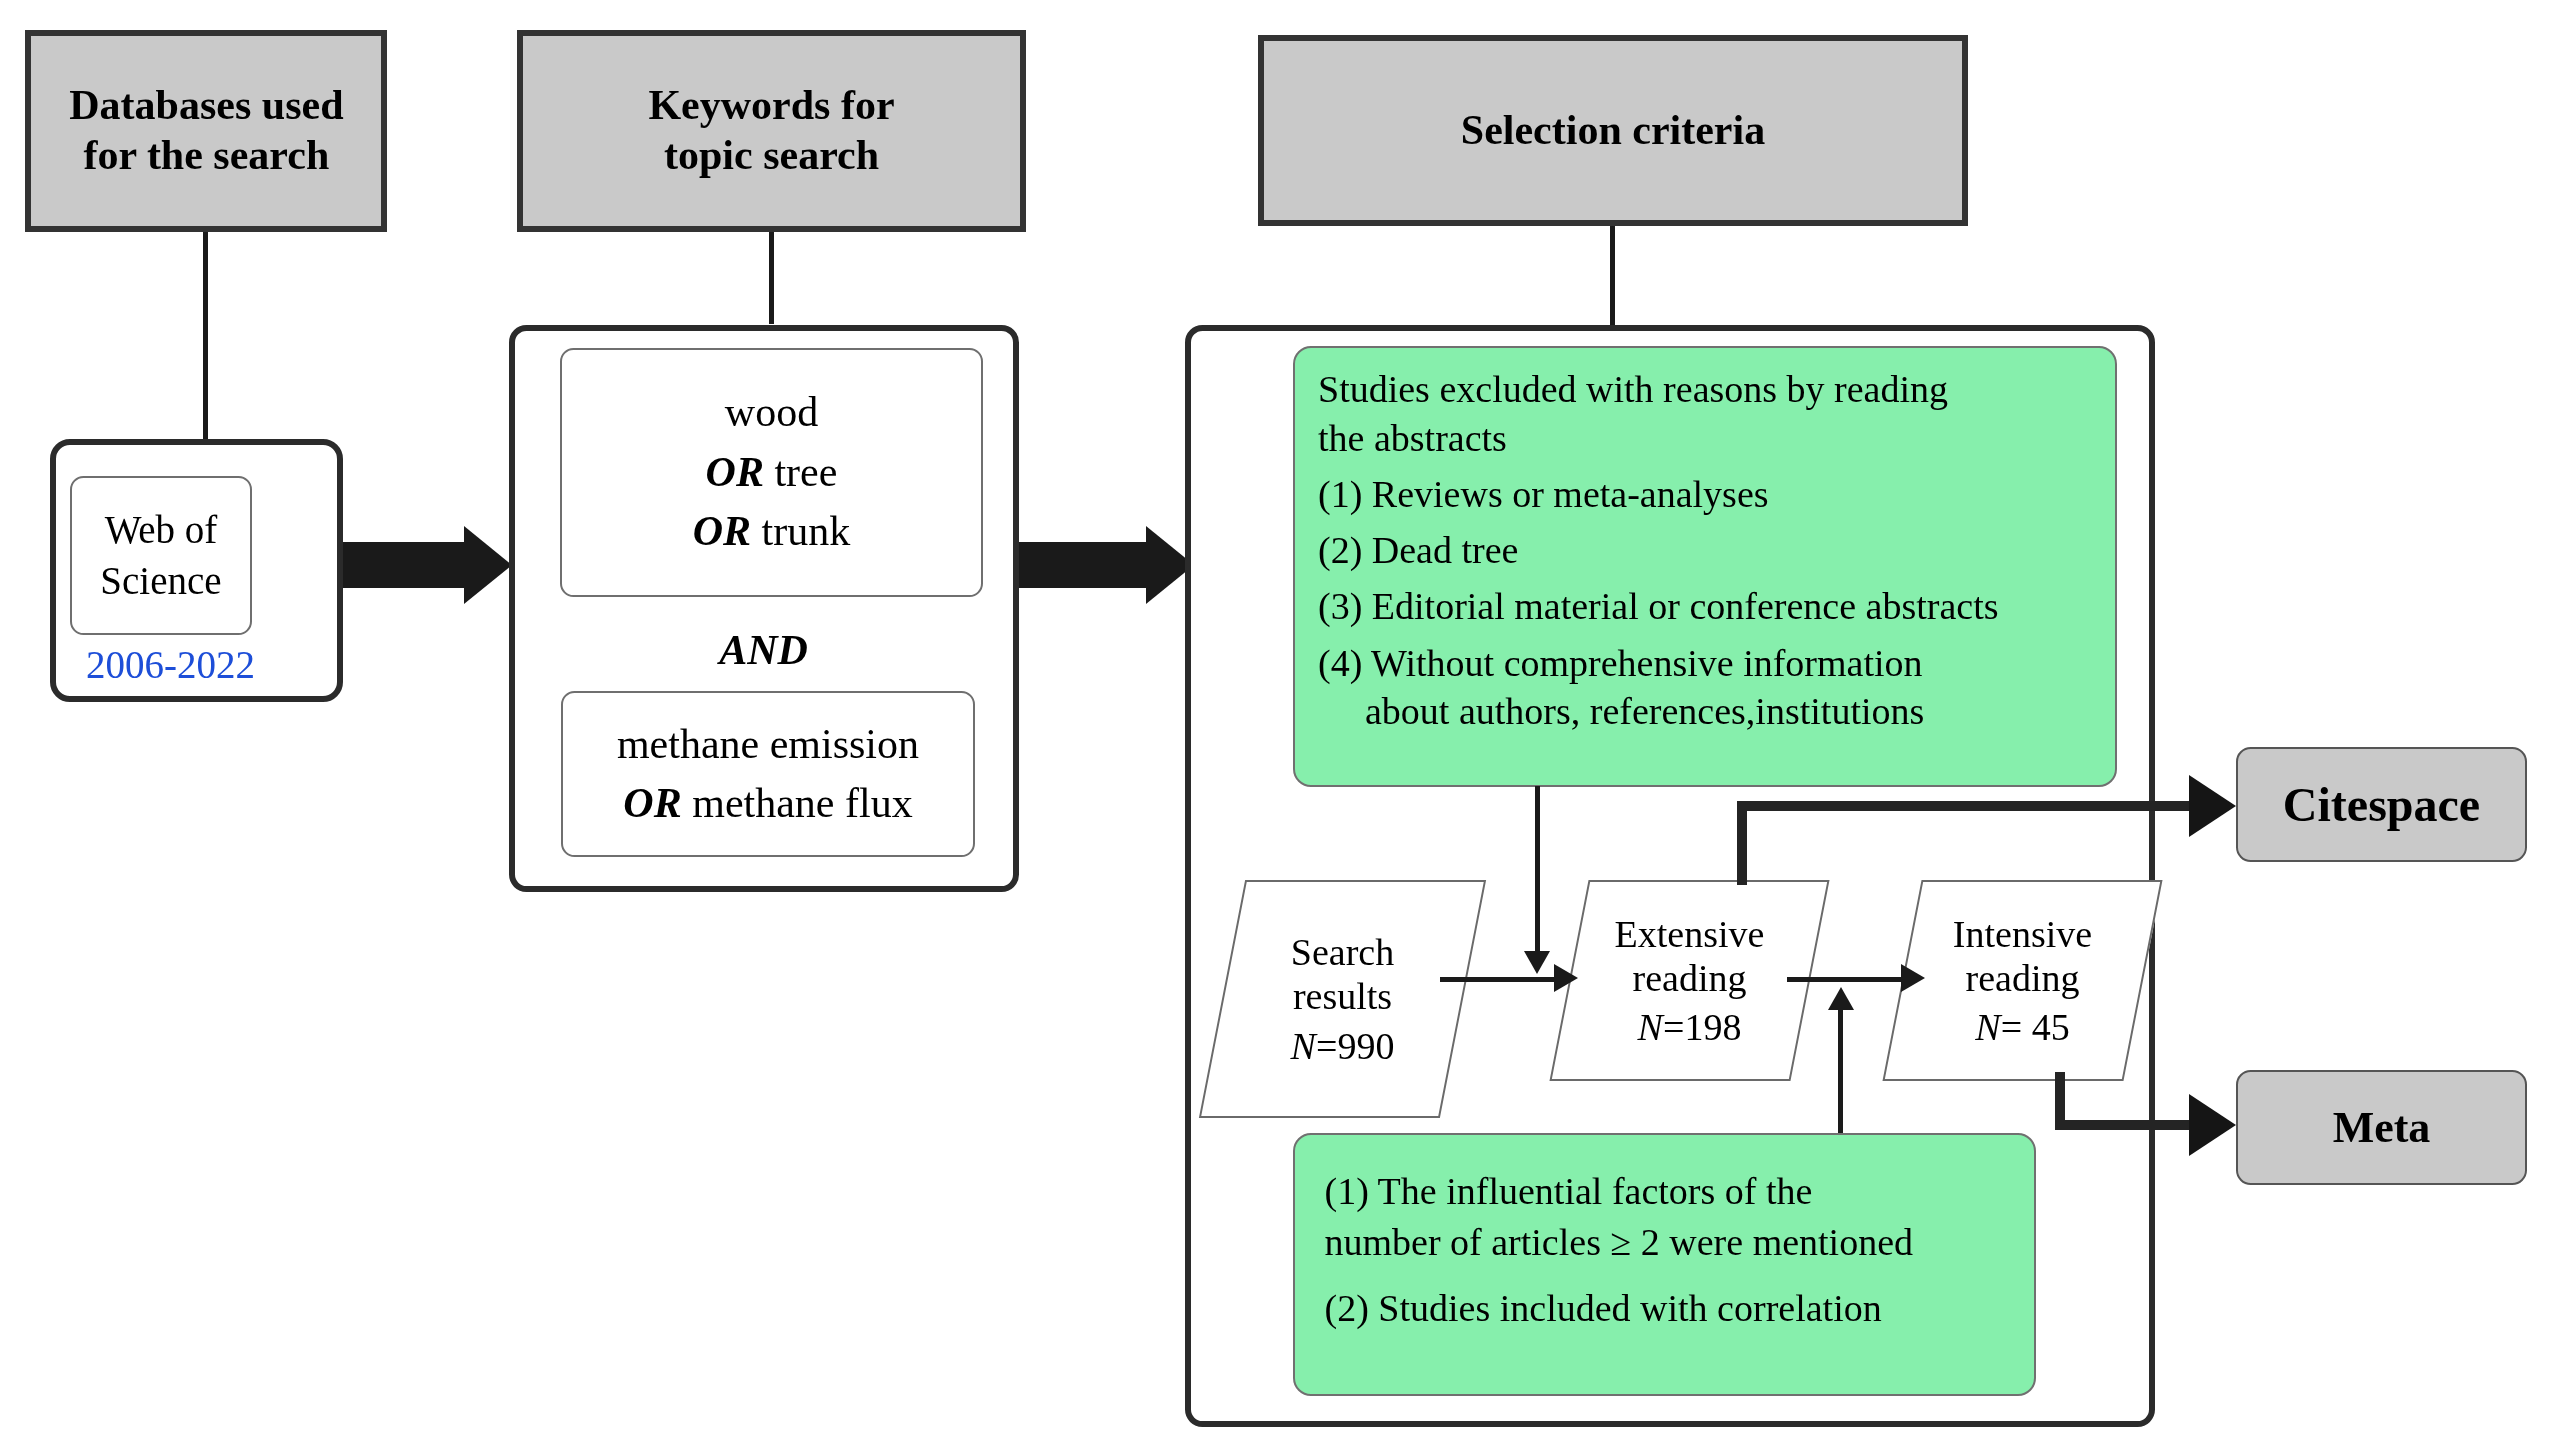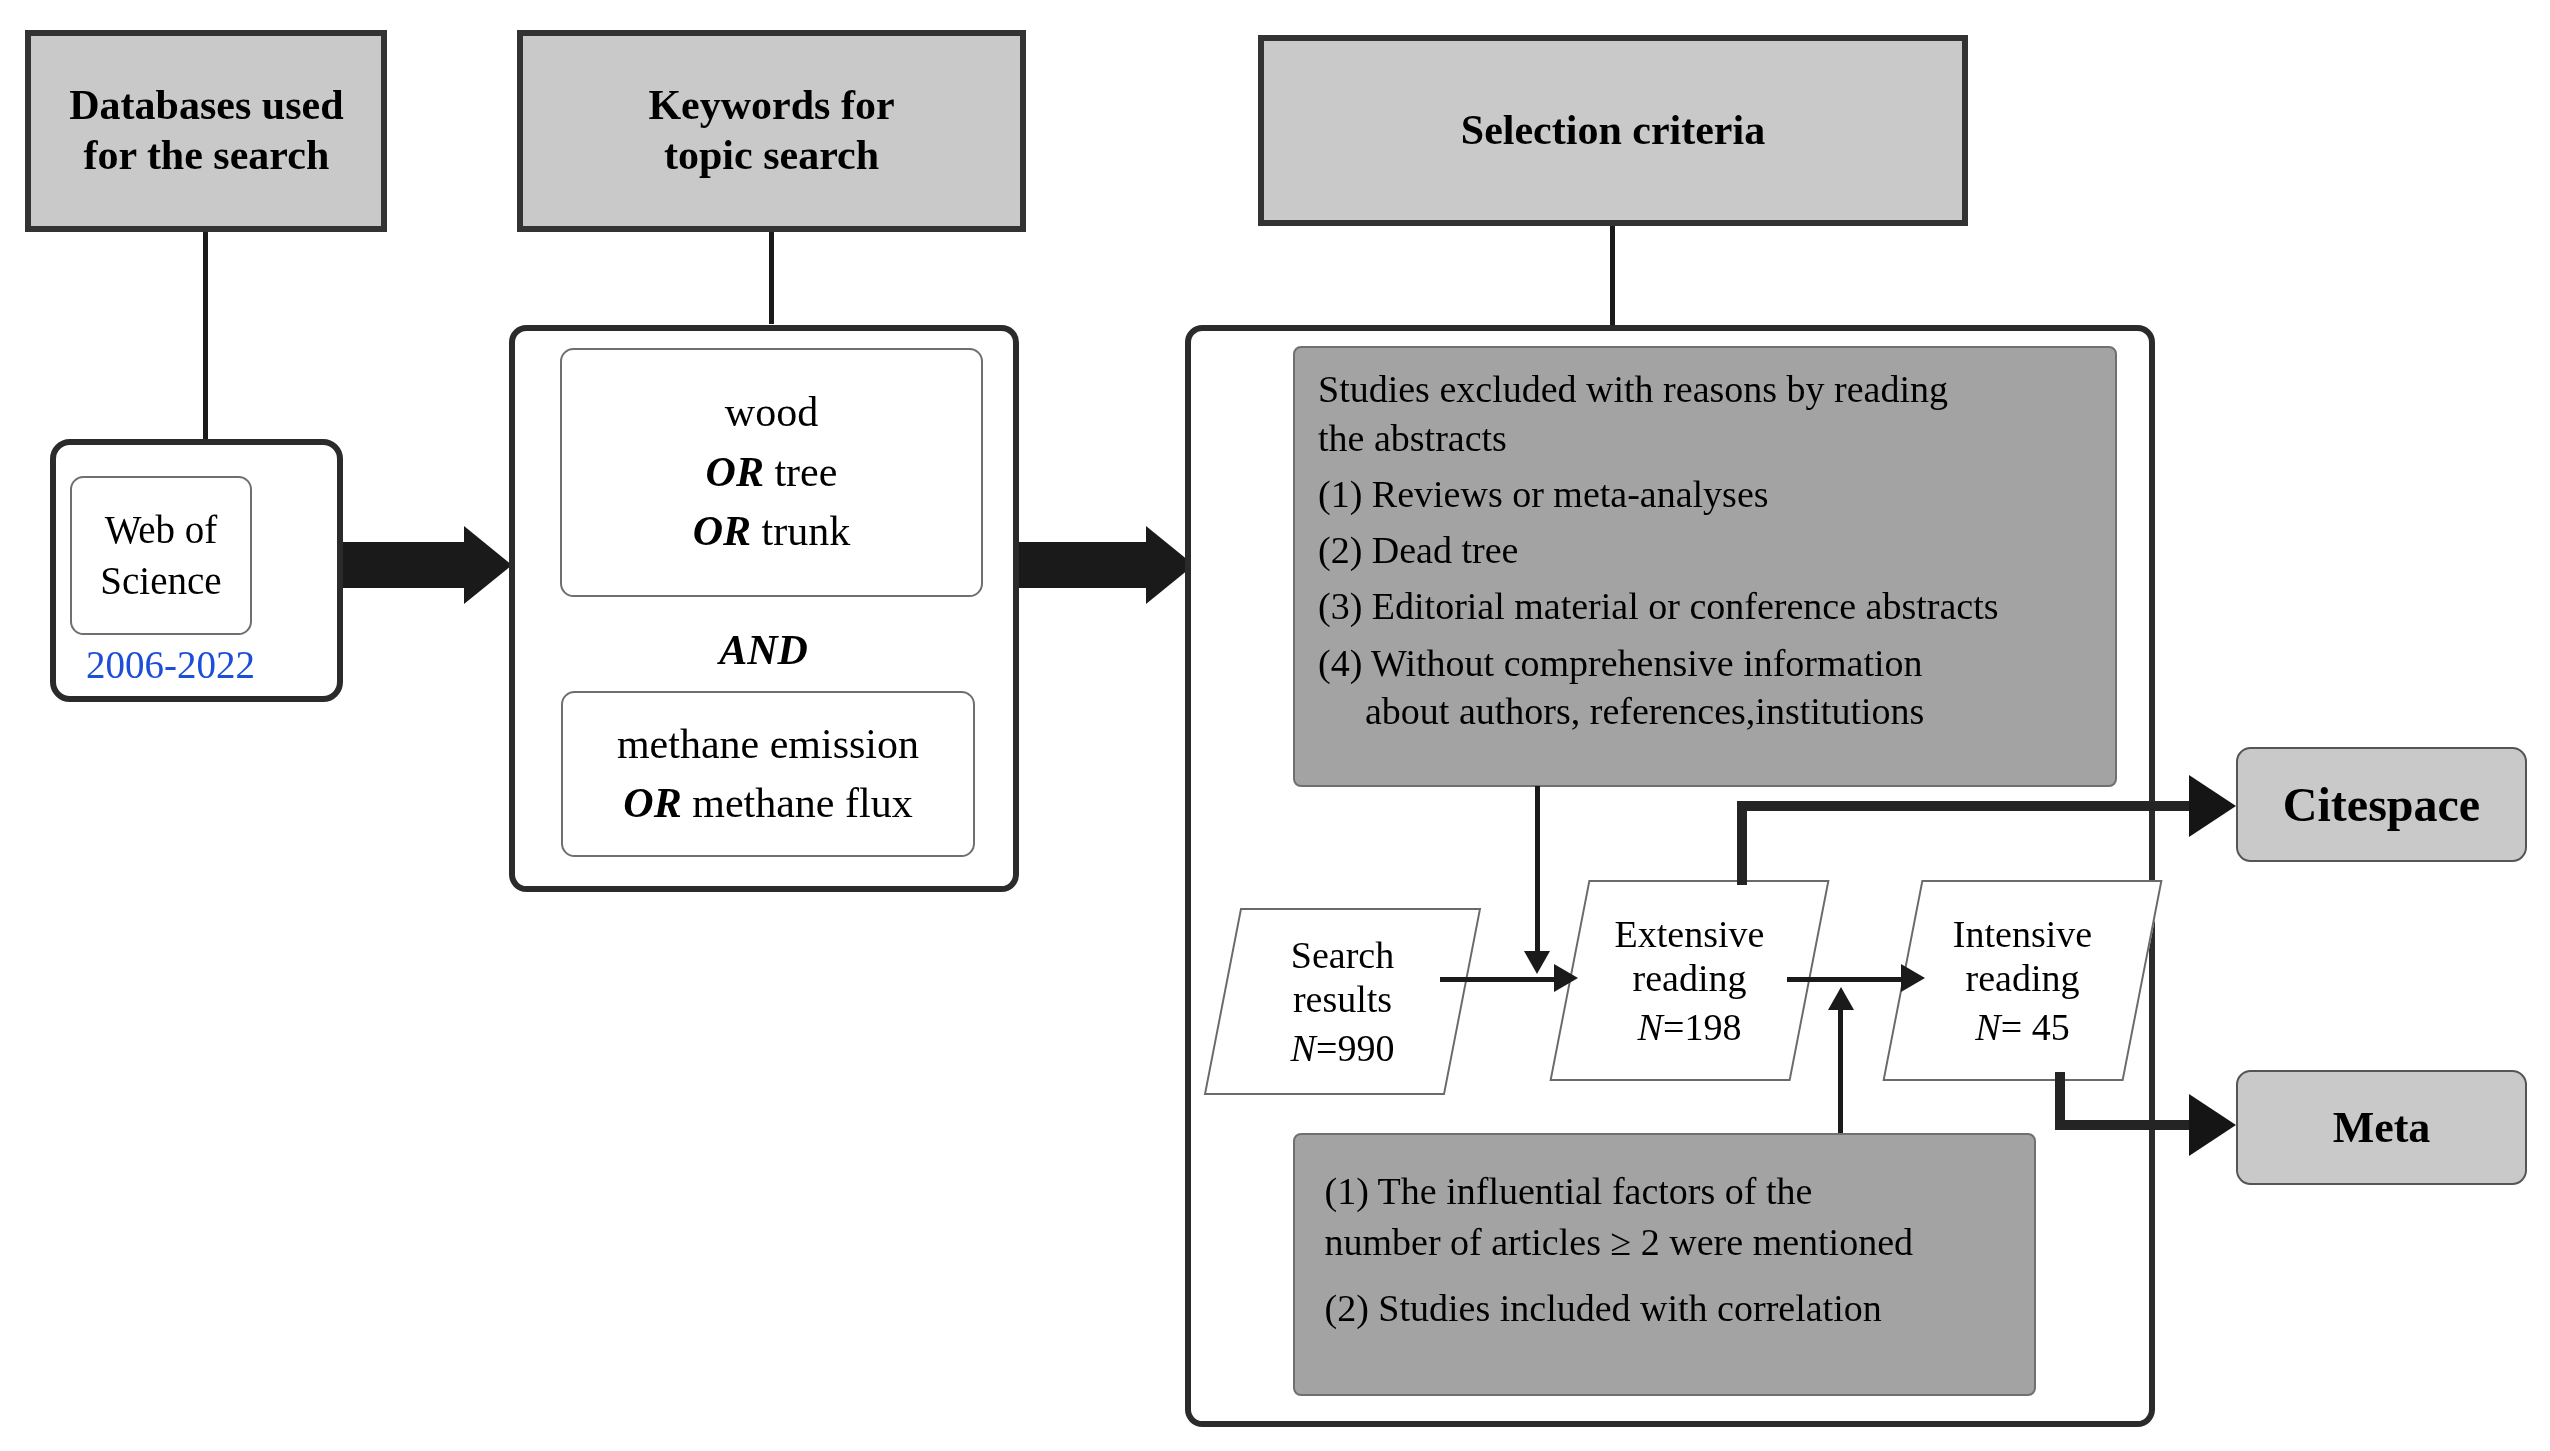--- a/index.html
+++ b/index.html
@@ -50,23 +50,23 @@
     display: flex;
     flex-direction: column;
     align-items: center;
     justify-content: center;
     text-align: center;
     color: #000000;
   }
 
   .text-box {
     position: absolute;
-    background: #a3a3a3;
+    background: #86efac;
     border: 2px solid #707070;
-    border-radius: 8px;
+    border-radius: 18px;
     box-sizing: border-box;
     color: #000000;
   }
 
   
   .result-box {
     position: absolute;
     background: #c9c9c9;
     border: 2.7px solid #555555;
     border-radius: 14.7px;
@@ -235,21 +235,21 @@
     <div class="exc-item" style="margin-top:8px;">(1) Reviews or meta-analyses</div>
     <div class="exc-item" style="margin-top:8px;">(2) Dead tree</div>
     <div class="exc-item" style="margin-top:8px;">(3) Editorial material or conference abstracts</div>
     <div class="exc-item" style="margin-top:8px;">(4) Without comprehensive information</div>
     <div class="exc-item" style="padding-left:47px;">about authors, references,institutions</div>
   </div>
 
   <div class="vline" style="left:1535px; top:786px; height:175px;"></div>
   <div class="arr-down" style="left:1524px; top:951px;"></div>
 
-  <div class="pgram" style="left:1222px; top:908px; width:241px; height:187px;">
+  <div class="pgram" style="left:1222px; top:880px; width:241px; height:238px;">
     <div class="shape"></div>
     <div class="plabel" style="font-size:38px;">
       <div>Search</div>
       <div>results</div>
       <div style="margin-top:5.4px;">
         <span class="nital">N</span><span>=990</span>
       </div>
     </div>
   </div>
 

